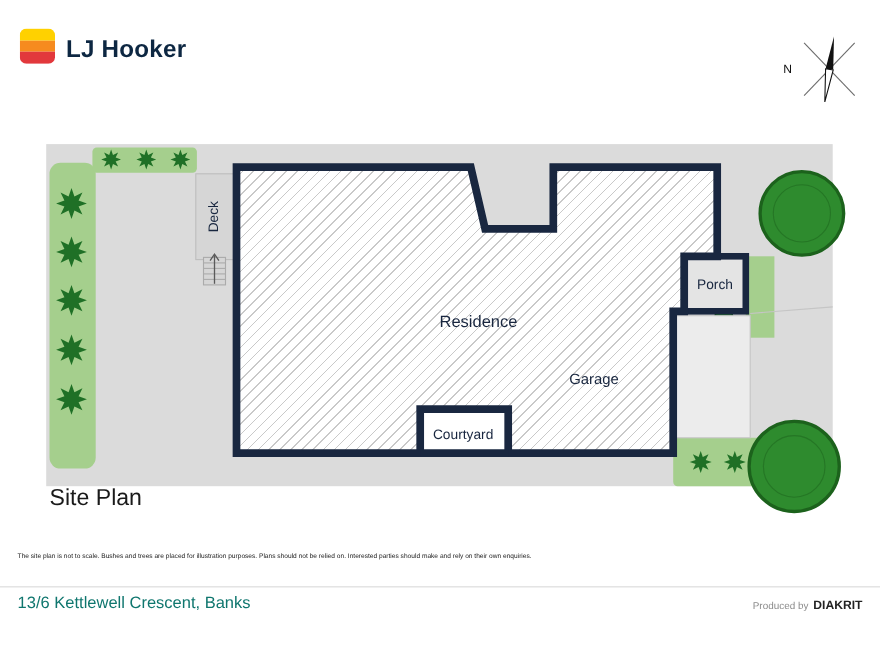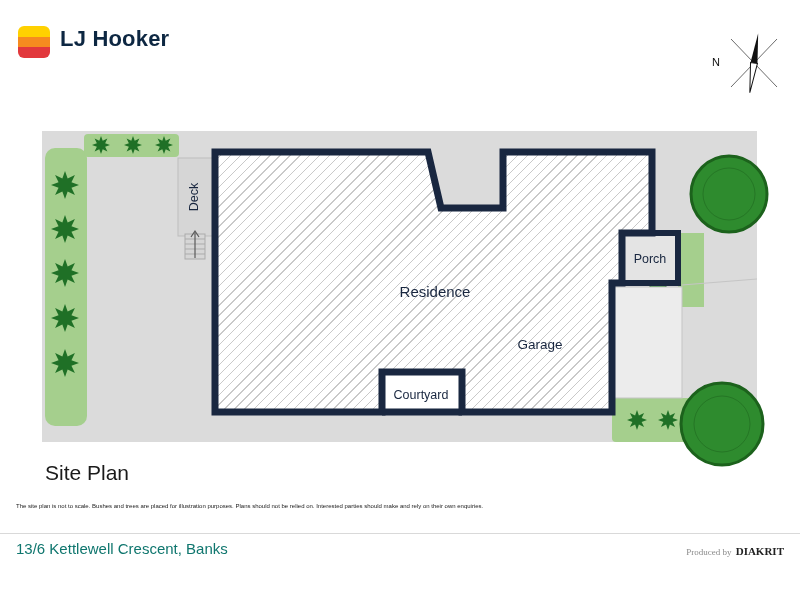--- a/index.html
+++ b/index.html
@@ -1,20 +1,20 @@
 <!DOCTYPE html>
 <html><head>
 <meta charset="utf-8">
 <style>
   html,body{margin:0;padding:0;background:#ffffff;}
   .page{position:relative;width:800px;height:600px;background:#ffffff;overflow:hidden;
         font-family:"Liberation Sans",sans-serif;}
 
   
-  .logo{position:absolute;left:18px;top:26px;display:flex;align-items:flex-start;gap:10px;}
+  .logo{position:absolute;left:18px;top:26px;display:flex;align-items:flex-end;gap:10px;}
   .logo-mark{width:32px;height:32px;border-radius:6px;overflow:hidden;display:flex;flex-direction:column;}
   .logo-bar{flex:1;}
   .bar-y{background:#ffd100;}
   .bar-o{background:#f68b1f;}
   .bar-r{background:#e2383c;}
   .logo-text{font-size:22px;font-weight:bold;color:#0d2742;letter-spacing:.2px;}
 
   
   .compass{position:absolute;left:706px;top:24px;width:80px;height:74px;}
   .compass line{stroke:#6b6b6b;stroke-width:1;}
@@ -26,25 +26,25 @@
   .plan-base,.plan-top{position:absolute;left:0;top:125px;width:800px;height:345px;}
   .hatch{position:absolute;left:215px;top:152px;width:437px;height:260px;
     background-color:#ffffff;
     background-image:repeating-linear-gradient(135deg,#ffffff 0px,#ffffff 6px,#c9c9c9 6px,#c9c9c9 7px);
     clip-path:polygon(0px 0px,213px 0px,226px 56px,288px 56px,288px 0px,437px 0px,437px 81px,
                       407px 81px,407px 131px,397px 131px,397px 260px,247px 260px,247px 220px,
                       167px 220px,167px 260px,0px 260px);}
   .plan-top text{font-family:"Liberation Sans",sans-serif;fill:#18263f;}
 
   
-  .plan-title{position:absolute;left:45px;top:461px;margin:0;font-size:21px;font-weight:400;color:#1a1a1a;}
+  .plan-title{position:absolute;left:45px;top:441px;margin:0;font-size:21px;font-weight:400;color:#1a1a1a;}
   .divider{position:absolute;left:0;top:533px;width:800px;height:1px;background:#d9d9d9;}
   .disclaimer{position:absolute;left:16px;top:503px;margin:0;font-size:6px;color:#222;width:660px;}
   .address{position:absolute;left:16px;top:540px;font-size:15px;color:#0f766e;}
-  .produced{position:absolute;right:16px;top:545px;font-size:9px;color:#8a8a8a;font-family:Liberation Serif, serif;}
+  .produced{position:absolute;right:16px;top:545px;font-size:9px;color:#8a8a8a;}
   .produced .diakrit{font-size:11px;font-weight:bold;color:#222;margin-left:2px;}
 </style>
 </head>
 <body>
 
 <div class="page">
 
   <div class="logo">
     <div class="logo-mark">
       <div class="logo-bar bar-y"></div>

